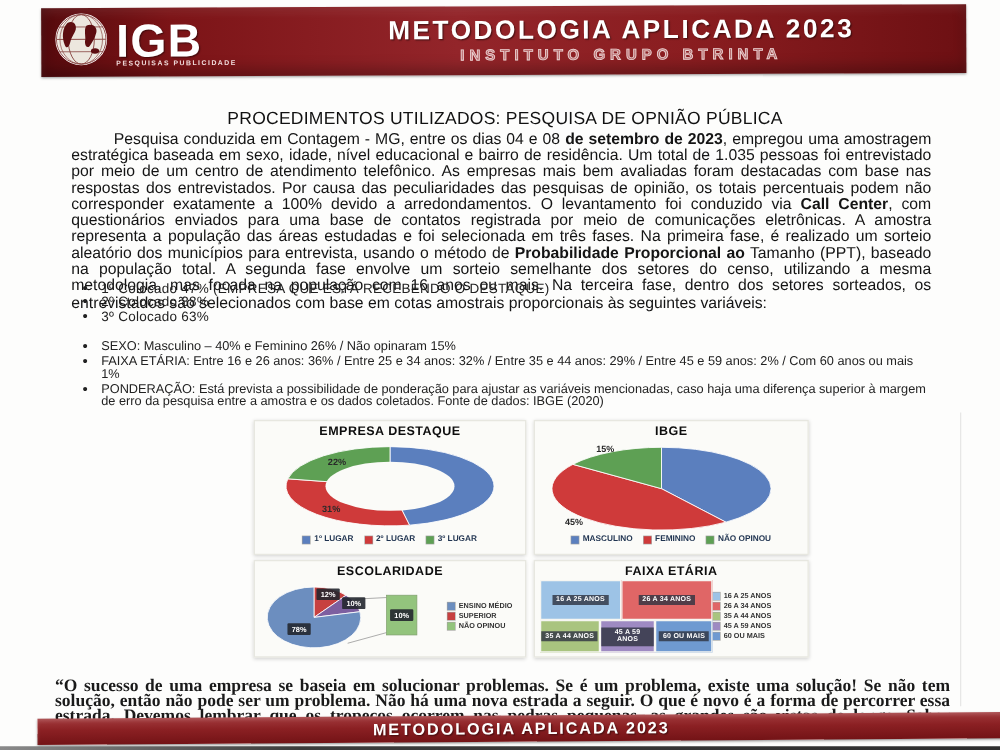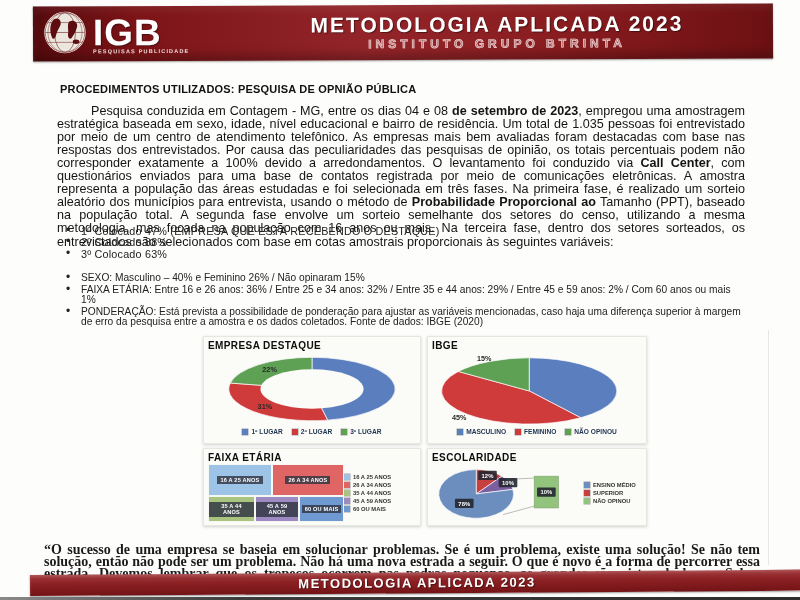--- a/index.html
+++ b/index.html
@@ -22,22 +22,22 @@
   .banner-title{
     color:#fff;font-weight:bold;font-size:21px;letter-spacing:2px;line-height:1.05;
     text-shadow:1px 1px 1px rgba(0,0,0,.45);
   }
   .banner-subtitle{
     font-size:12px;letter-spacing:4px;font-weight:bold;
     color:rgba(255,236,236,.38);-webkit-text-stroke:0.7px #ecd3d3;
   }
   
   .doc-heading{
-    position:absolute;top:74px;left:60px;right:52px;text-align:left;
-    font-weight:bold;font-size:11px;letter-spacing:.2px;color:#111;
+    position:absolute;top:74px;left:60px;right:52px;text-align:center;
+    font-weight:normal;font-size:14px;letter-spacing:.2px;color:#111;
   }
   .intro{
     position:absolute;top:92px;left:57px;right:55px;
     font-family:Liberation Sans, sans-serif;font-size:12.6px;line-height:13.1px;
     text-align:justify;color:#141414;text-indent:34px;
   }
   ul.bullets{list-style:none;margin:0;padding:0;}
   ul.bullets li{position:relative;padding-left:17px;}
   ul.bullets li::before{content:"•";position:absolute;left:2px;top:-1px;font-size:12px;color:#222;}
   .bullets1{position:absolute;top:226px;left:64px;right:60px;font-size:10.8px;color:#222;letter-spacing:.2px;}
@@ -49,21 +49,21 @@
     position:absolute;left:203px;top:336px;width:444px;
     display:grid;grid-template-columns:218px 220px;grid-column-gap:6px;grid-row-gap:4px;
   }
   .panel{
     background:#fbfbf8;border:1px solid #e7e7e0;
     box-shadow:0 1px 3px rgba(0,0,0,.18);
     padding:3px 4px 2px 4px;box-sizing:border-box;
   }
   .panel.row1{height:108px;}
   .panel.row2{height:78px;}
-  .panel-title{margin:0 0 1px 0;font-size:10px;font-weight:bold;letter-spacing:.4px;color:#0d0d0d;}
+  .panel-title{margin:0 0 1px 0;text-align:center;font-size:10px;font-weight:bold;letter-spacing:.4px;color:#0d0d0d;}
   .chart-canvas{width:100%;}
   .row1 .chart-canvas{height:74px;}
   .panel-body{display:flex;align-items:stretch;height:58px;}
   .panel-body .chart-canvas{flex:1;height:100%;}
   .chart-canvas svg{display:block;width:100%;height:100%;}
   .chart-legend.horizontal{display:flex;justify-content:center;gap:9px;margin-top:2px;}
   .chart-legend.vertical{display:flex;flex-direction:column;justify-content:center;gap:2px;flex:0 0 auto;}
   .chart-legend.v-faixa{width:72px;}
   .chart-legend.v-escol{width:58px;}
   .legend-item{display:flex;align-items:center;gap:3px;}
@@ -192,69 +192,20 @@
           <span class="legend-label">FEMININO</span>
         </div>
         <div class="legend-item">
           <span class="legend-swatch" style="background: rgb(94, 160, 84);"></span>
           <span class="legend-label">NÃO OPINOU</span>
         </div>
       </div>
   </section>
 
   <section class="panel row2">
-    <h3 class="panel-title">FAIXA ETÁRIA</h3>
-    <div class="panel-body">
-      <div class="chart-canvas">
-          <div class="tm-row" style="height: 56%;">
-            <div class="tm-block" style="width: 47%; background: rgb(157, 195, 230);">
-              <span class="tm-chip">16 A 25 ANOS</span>
-            </div>
-            <div class="tm-block" style="width: 53%; background: rgb(224, 102, 102);">
-              <span class="tm-chip">26 A 34 ANOS</span>
-            </div>
-          </div>
-          <div class="tm-row" style="height: 44%;">
-            <div class="tm-block" style="width: 34.5%; background: rgb(169, 196, 127);">
-              <span class="tm-chip">35 A 44 ANOS</span>
-            </div>
-            <div class="tm-block" style="width: 32.5%; background: rgb(158, 138, 194);">
-              <span class="tm-chip">45 A 59 ANOS</span>
-            </div>
-            <div class="tm-block" style="width: 33%; background: rgb(111, 154, 209);">
-              <span class="tm-chip">60 OU MAIS</span>
-            </div>
-          </div>
-        </div>
-      <div class="chart-legend vertical v-faixa">
-          <div class="legend-item">
-            <span class="legend-swatch" style="background: rgb(157, 195, 230);"></span>
-            <span class="legend-label">16 A 25 ANOS</span>
-          </div>
-          <div class="legend-item">
-            <span class="legend-swatch" style="background: rgb(224, 102, 102);"></span>
-            <span class="legend-label">26 A 34 ANOS</span>
-          </div>
-          <div class="legend-item">
-            <span class="legend-swatch" style="background: rgb(169, 196, 127);"></span>
-            <span class="legend-label">35 A 44 ANOS</span>
-          </div>
-          <div class="legend-item">
-            <span class="legend-swatch" style="background: rgb(158, 138, 194);"></span>
-            <span class="legend-label">45 A 59 ANOS</span>
-          </div>
-          <div class="legend-item">
-            <span class="legend-swatch" style="background: rgb(111, 154, 209);"></span>
-            <span class="legend-label">60 OU MAIS</span>
-          </div>
-        </div>
-    </div>
-  </section>
-
-  <section class="panel row2">
     <h3 class="panel-title">ESCOLARIDADE</h3>
     <div class="panel-body">
       <div class="chart-canvas">
           <svg viewBox="0 0 152 62" preserveAspectRatio="xMidYMid meet">
             <path d="M 42 32 L 42 6 A 40 26 0 0 1 69.38188423714755 13.0468156870433 Z" fill="#c74040" stroke="#ffffff" stroke-width="0.7"></path>
             <path d="M 42 32 L 69.38188423714755 13.0468156870433 A 40 26 0 0 1 81.29149002914755 27.128085820771158 Z" fill="#7d5fa0" stroke="#ffffff" stroke-width="0.7"></path>
             <path d="M 42 32 L 81.29149002914755 27.128085820771158 A 40 26 0 1 1 41.99999999999999 6 Z" fill="#6c8ebf" stroke="#ffffff" stroke-width="0.7"></path>
             <line x1="77.2" y1="16.4" x2="104" y2="15" stroke="#9a9a9a" stroke-width="0.7"></line>
             <line x1="70.8" y1="54.099999999999994" x2="104" y2="45" stroke="#9a9a9a" stroke-width="0.7"></line>
             <rect x="104" y="13" width="26" height="34" fill="#93c47d" stroke="#7f9f6d" stroke-width="0.6"></rect>
@@ -278,20 +229,69 @@
             <span class="legend-label">SUPERIOR</span>
           </div>
           <div class="legend-item">
             <span class="legend-swatch" style="background: rgb(147, 196, 125);"></span>
             <span class="legend-label">NÃO OPINOU</span>
           </div>
         </div>
     </div>
   </section>
 
+  <section class="panel row2">
+    <h3 class="panel-title">FAIXA ETÁRIA</h3>
+    <div class="panel-body">
+      <div class="chart-canvas">
+          <div class="tm-row" style="height: 56%;">
+            <div class="tm-block" style="width: 47%; background: rgb(157, 195, 230);">
+              <span class="tm-chip">16 A 25 ANOS</span>
+            </div>
+            <div class="tm-block" style="width: 53%; background: rgb(224, 102, 102);">
+              <span class="tm-chip">26 A 34 ANOS</span>
+            </div>
+          </div>
+          <div class="tm-row" style="height: 44%;">
+            <div class="tm-block" style="width: 34.5%; background: rgb(169, 196, 127);">
+              <span class="tm-chip">35 A 44 ANOS</span>
+            </div>
+            <div class="tm-block" style="width: 32.5%; background: rgb(158, 138, 194);">
+              <span class="tm-chip">45 A 59 ANOS</span>
+            </div>
+            <div class="tm-block" style="width: 33%; background: rgb(111, 154, 209);">
+              <span class="tm-chip">60 OU MAIS</span>
+            </div>
+          </div>
+        </div>
+      <div class="chart-legend vertical v-faixa">
+          <div class="legend-item">
+            <span class="legend-swatch" style="background: rgb(157, 195, 230);"></span>
+            <span class="legend-label">16 A 25 ANOS</span>
+          </div>
+          <div class="legend-item">
+            <span class="legend-swatch" style="background: rgb(224, 102, 102);"></span>
+            <span class="legend-label">26 A 34 ANOS</span>
+          </div>
+          <div class="legend-item">
+            <span class="legend-swatch" style="background: rgb(169, 196, 127);"></span>
+            <span class="legend-label">35 A 44 ANOS</span>
+          </div>
+          <div class="legend-item">
+            <span class="legend-swatch" style="background: rgb(158, 138, 194);"></span>
+            <span class="legend-label">45 A 59 ANOS</span>
+          </div>
+          <div class="legend-item">
+            <span class="legend-swatch" style="background: rgb(111, 154, 209);"></span>
+            <span class="legend-label">60 OU MAIS</span>
+          </div>
+        </div>
+    </div>
+  </section>
+
 </div>
 
 <p class="quote">“O sucesso de uma empresa se baseia em solucionar problemas. Se é um problema, existe uma solução! Se não tem solução, então não pode ser um problema. Não há uma nova estrada a seguir. O que é novo é a forma de percorrer essa estrada. Devemos lembrar que os tropeços ocorrem nas pedras pequenas, as grandes são vistas de longe. Saber gerenciar essas situações demonstra uma atitude otimista e de prosperidade.”</p>
 
 <footer class="footer-banner">
   <span class="footer-title">METODOLOGIA APLICADA 2023</span>
 </footer>
 <div class="crease"></div>
 <div class="page-edge"></div>
 

